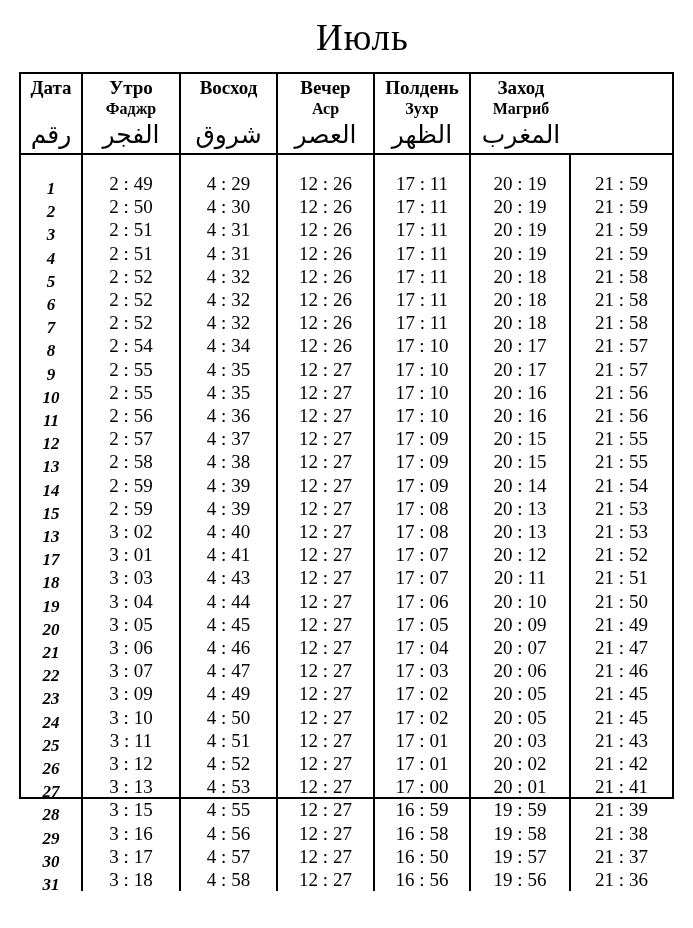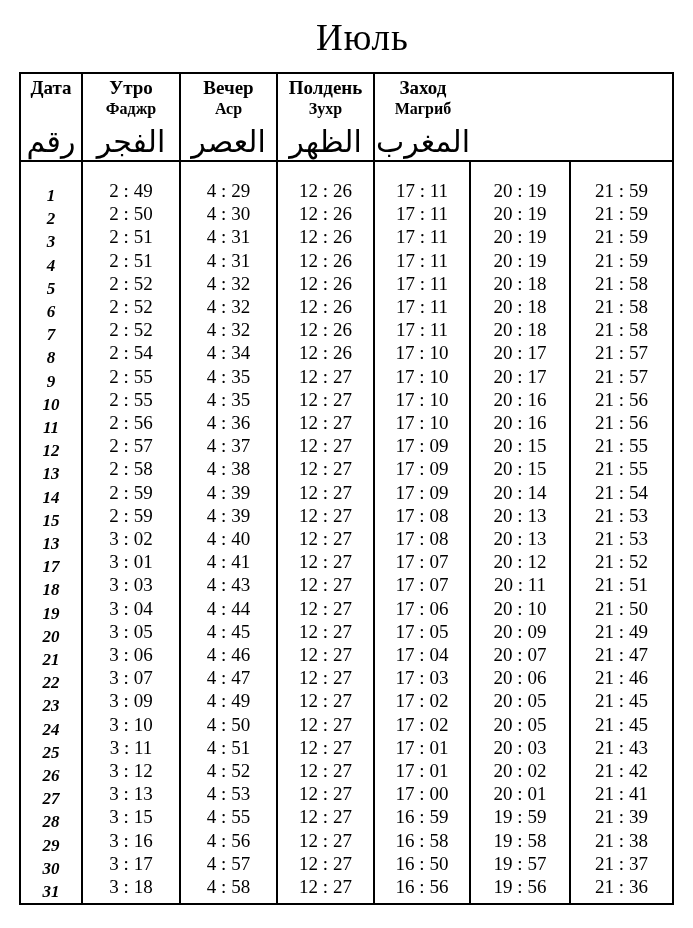--- a/index.html
+++ b/index.html
@@ -21,21 +21,21 @@
     text-align: center;
     font-size: 37px;
     font-weight: normal;
     letter-spacing: 1px;
   }
   .ptable {
     position: absolute;
     left: 19px;
     top: 72px;
     width: 655px;
-    height: 833px;
+    height: 727px;
     border: 2px solid #000;
     box-sizing: border-box;
     display: flex;
     flex-direction: column;
   }
   .header-row {
     display: grid;
     grid-template-columns: 62px 98px 97px 97px 96px 100px 1fr;
     border-bottom: 2px solid #000;
     height: 88px;
@@ -62,21 +62,21 @@
   .h-ru2 {
     font-weight: bold;
     font-size: 16px;
     line-height: 21px;
     text-align: center;
     white-space: nowrap;
     min-height: 21px;
   }
   .h-ar {
     font-family: "DejaVu Sans", sans-serif;
-    font-size: 30px;
+    font-size: 25px;
     line-height: 32px;
     white-space: nowrap;
     direction: rtl;
   }
   .body-row {
     flex: 1;
     display: grid;
     grid-template-columns: 62px 98px 97px 97px 96px 100px 1fr;
   }
   .b-col {
@@ -110,20 +110,27 @@
             <div class="h-ru2"></div>
           </div>
           <div class="h-ar">رقم</div>
         </div>
         <div class="h-cell">
           <div>
             <div class="h-ru">Утро</div>
             <div class="h-ru2">Фаджр</div>
           </div>
           <div class="h-ar">الفجر</div>
+        </div>
+        <div class="h-cell">
+          <div>
+            <div class="h-ru">Восход</div>
+            <div class="h-ru2"></div>
+          </div>
+          <div class="h-ar">شروق</div>
         </div>
         <div class="h-cell">
           <div>
             <div class="h-ru">Вечер</div>
             <div class="h-ru2">Аср</div>
           </div>
           <div class="h-ar">العصر</div>
         </div>
         <div class="h-cell">
           <div>

